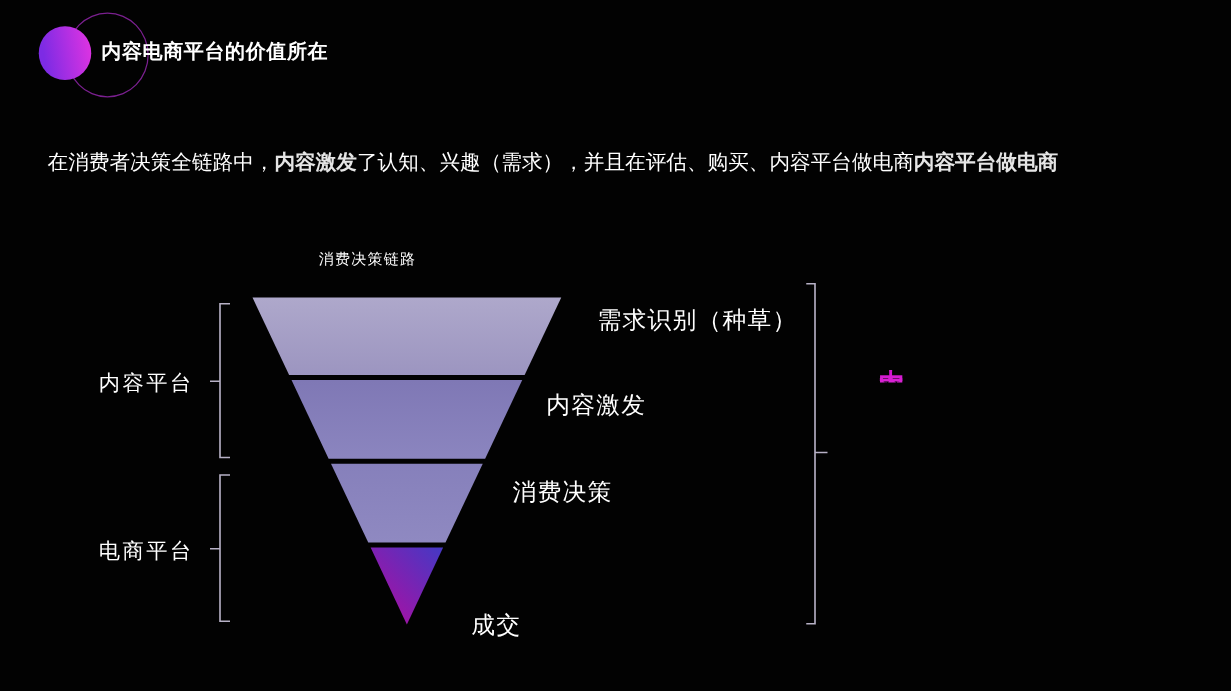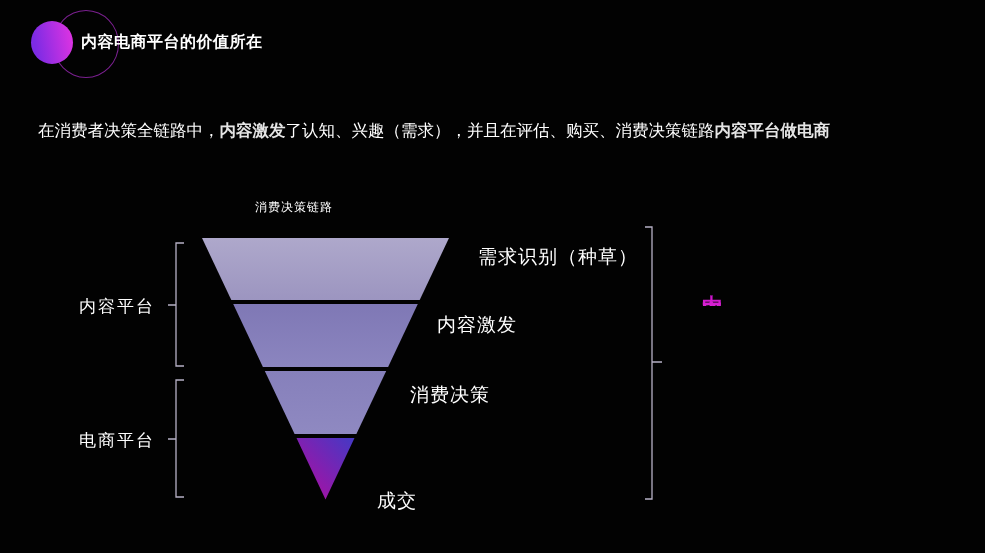--- a/index.html
+++ b/index.html
@@ -96,21 +96,21 @@
 </head>
 <body>
 
 <div class="slide">
 
   <div class="logo-ring"></div>
   <div class="logo-dot"></div>
   <div class="page-title">内容电商平台的价值所在</div>
 
   <div class="intro">
-    <span>在消费者决策全链路中，</span><span class="hl">内容激发</span><span>了认知、兴趣（需求），并且在评估、购买、消费决策链路</span><span class="hl">内容平台做电商</span>
+    <span>在消费者决策全链路中，</span><span class="hl">内容激发</span><span>了认知、兴趣（需求），并且在评估、购买、内容平台做电商</span><span class="hl">内容平台做电商</span>
   </div>
 
   <svg class="diagram-svg" viewBox="0 0 985 553" xmlns="http://www.w3.org/2000/svg">
     <defs>
       <linearGradient id="seg0" x1="0" y1="0" x2="0" y2="1">
         <stop offset="0" stop-color="#aea8cb"></stop>
         <stop offset="1" stop-color="#9c95c0"></stop>
       </linearGradient>
       <linearGradient id="seg1" x1="0" y1="0" x2="0" y2="1">
         <stop offset="0" stop-color="#7f78b5"></stop>

